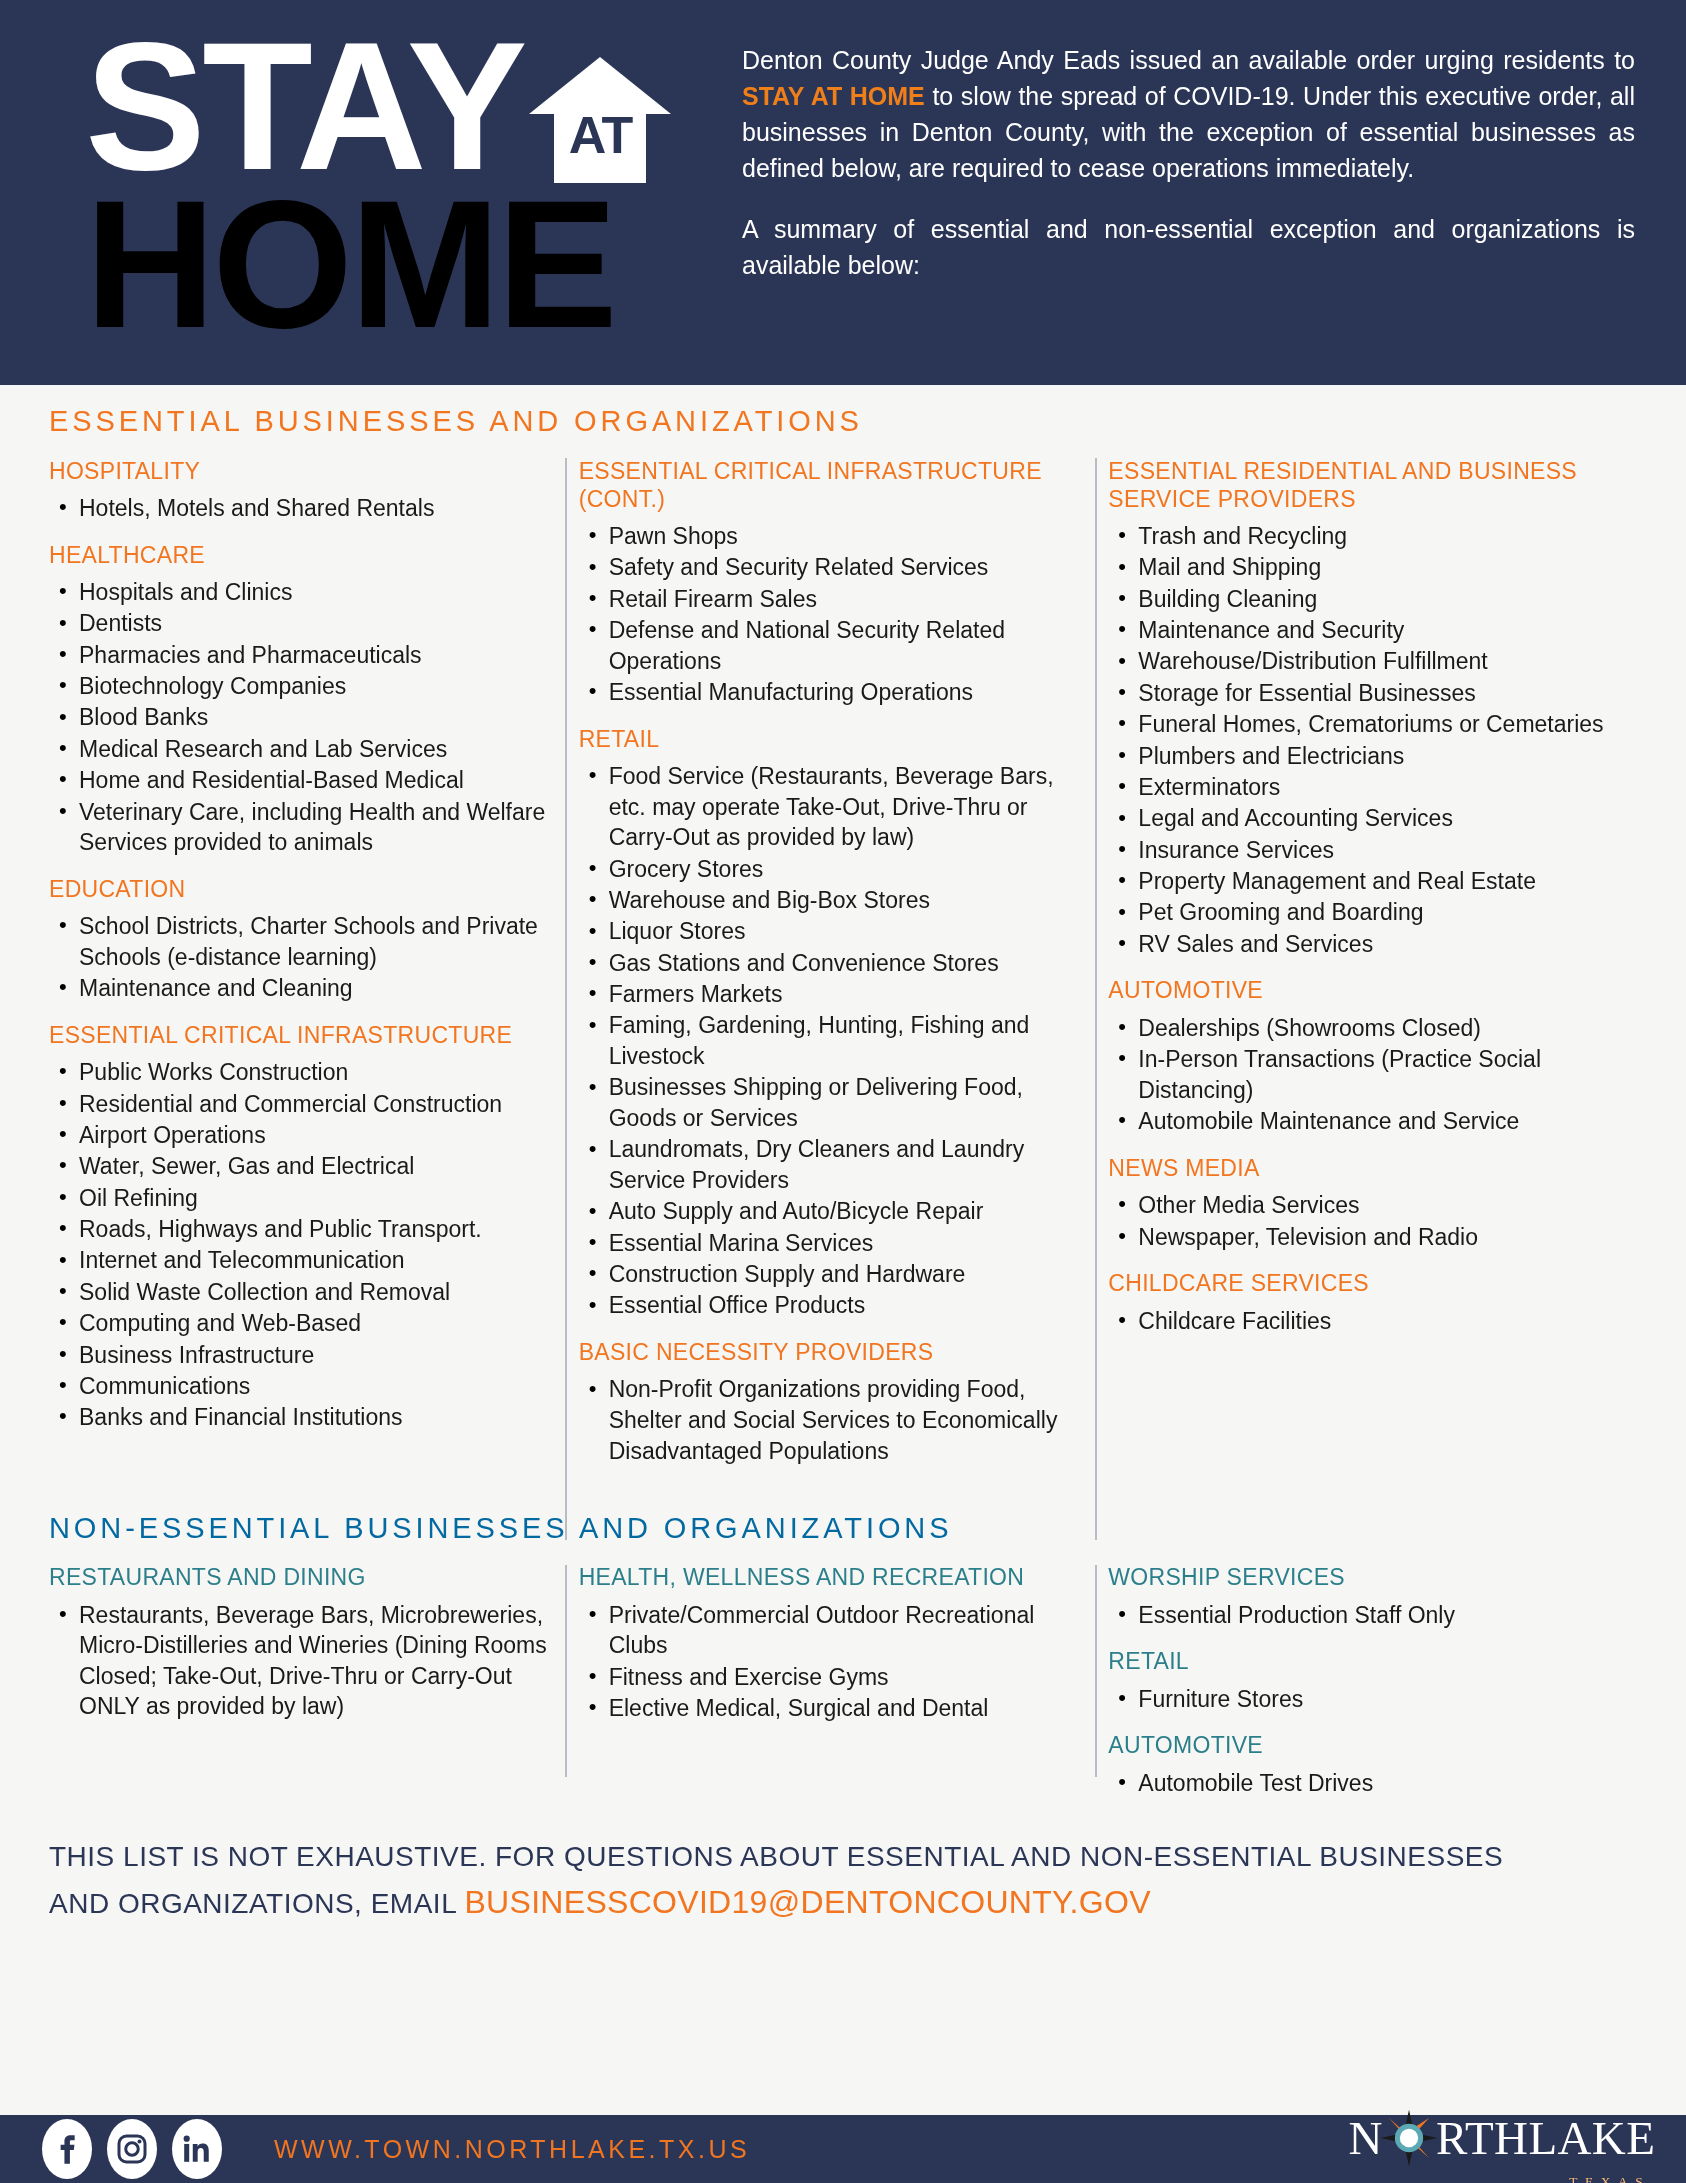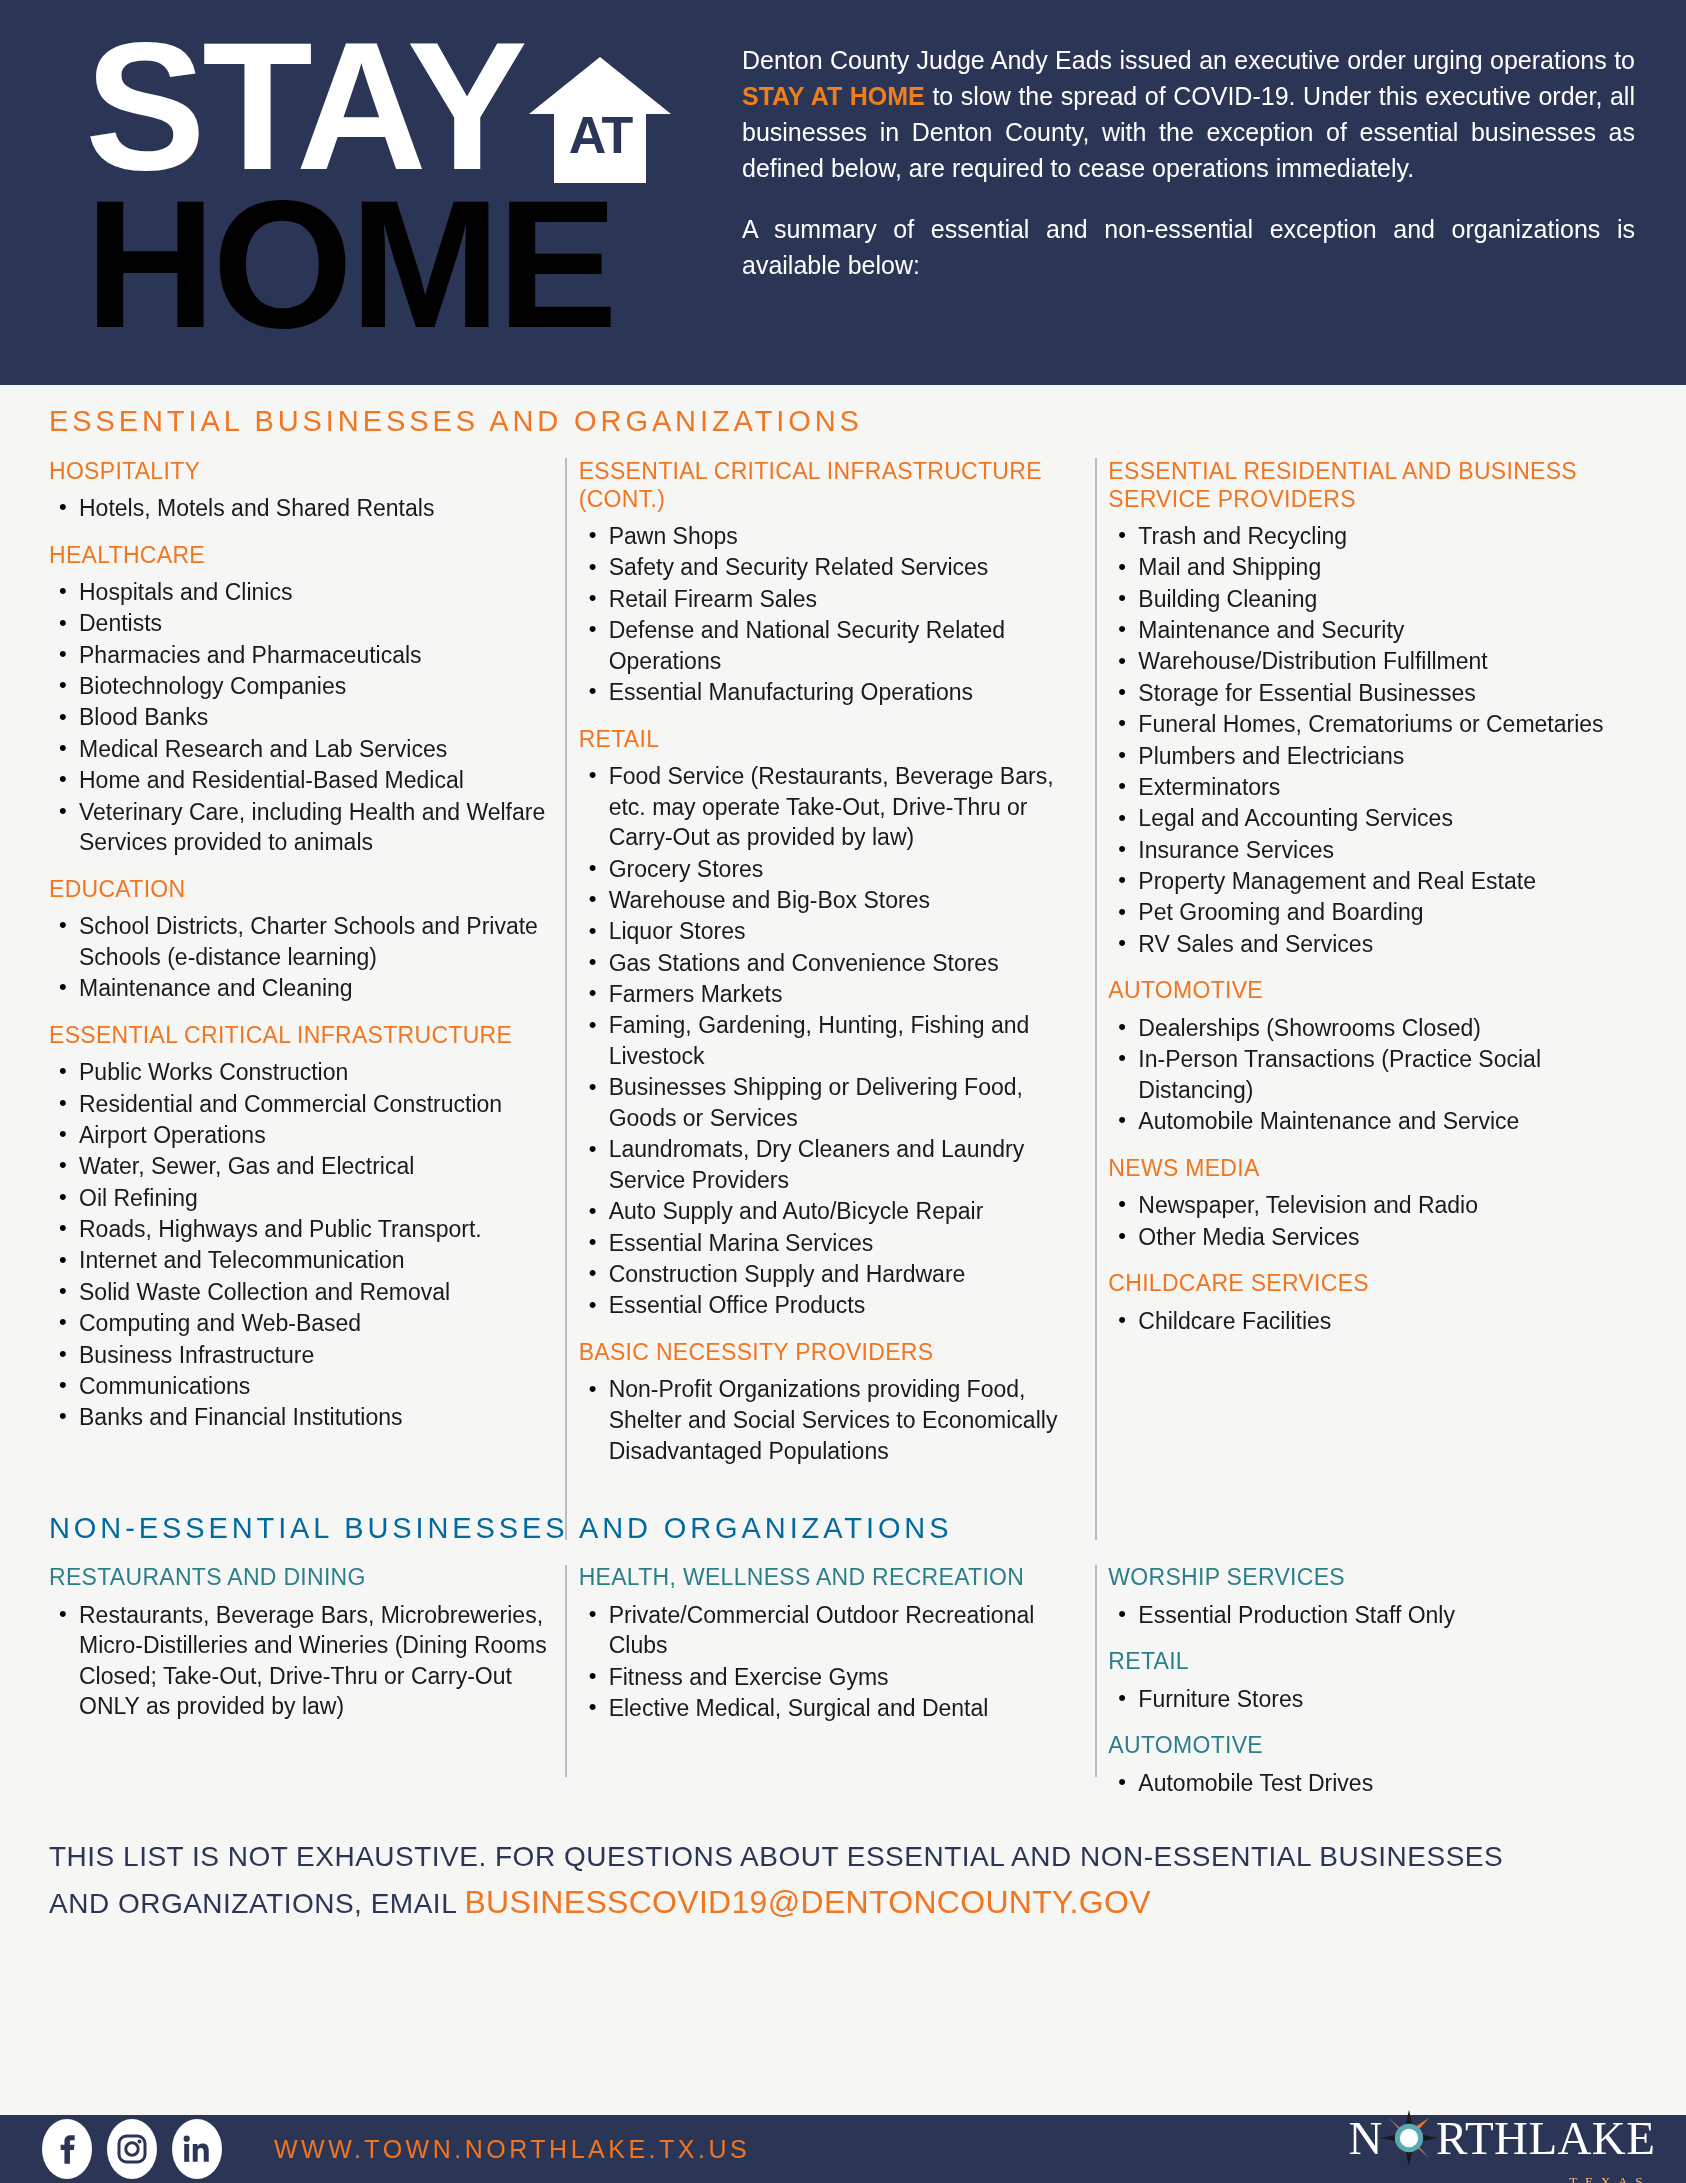--- a/index.html
+++ b/index.html
@@ -237,21 +237,21 @@
         <span class="logo-stay">STAY</span>
         <span class="house">
           <span class="roof"></span>
           <span class="body"></span>
           <span class="at">AT</span>
         </span>
       </div>
       <div class="logo-home">HOME</div>
     </div>
     <div class="header-text">
-      <p><span>Denton County Judge Andy Eads issued an executive order urging operations to </span><span class="hl-orange">STAY AT HOME</span><span> to slow the spread of COVID-19. Under this executive order, all businesses in Denton County, with the exception of essential businesses as defined below, are required to cease operations immediately.</span></p>
+      <p><span>Denton County Judge Andy Eads issued an available order urging residents to </span><span class="hl-orange">STAY AT HOME</span><span> to slow the spread of COVID-19. Under this executive order, all businesses in Denton County, with the exception of essential businesses as defined below, are required to cease operations immediately.</span></p>
       <p>A summary of essential and non-essential exception and organizations is available below:</p>
     </div>
   </div>
 
   <div class="section sec-essential">
     <div class="section-title">ESSENTIAL BUSINESSES AND ORGANIZATIONS</div>
     <div class="cols" id="ess-cols">
         <div class="col divided">
           <div class="cat">HOSPITALITY</div>
           <ul class="items">
@@ -338,22 +338,22 @@
             <li>RV Sales and Services</li>
           </ul>
           <div class="cat">AUTOMOTIVE</div>
           <ul class="items">
             <li>Dealerships (Showrooms Closed)</li>
             <li>In-Person Transactions (Practice Social Distancing)</li>
             <li>Automobile Maintenance and Service</li>
           </ul>
           <div class="cat">NEWS MEDIA</div>
           <ul class="items">
+            <li>Other Media Services</li>
             <li>Newspaper, Television and Radio</li>
-            <li>Other Media Services</li>
           </ul>
           <div class="cat">CHILDCARE SERVICES</div>
           <ul class="items">
             <li>Childcare Facilities</li>
           </ul>
         </div>
       </div>
   </div>
 
   <div class="section sec-nonessential" style="padding-top:22px;">

